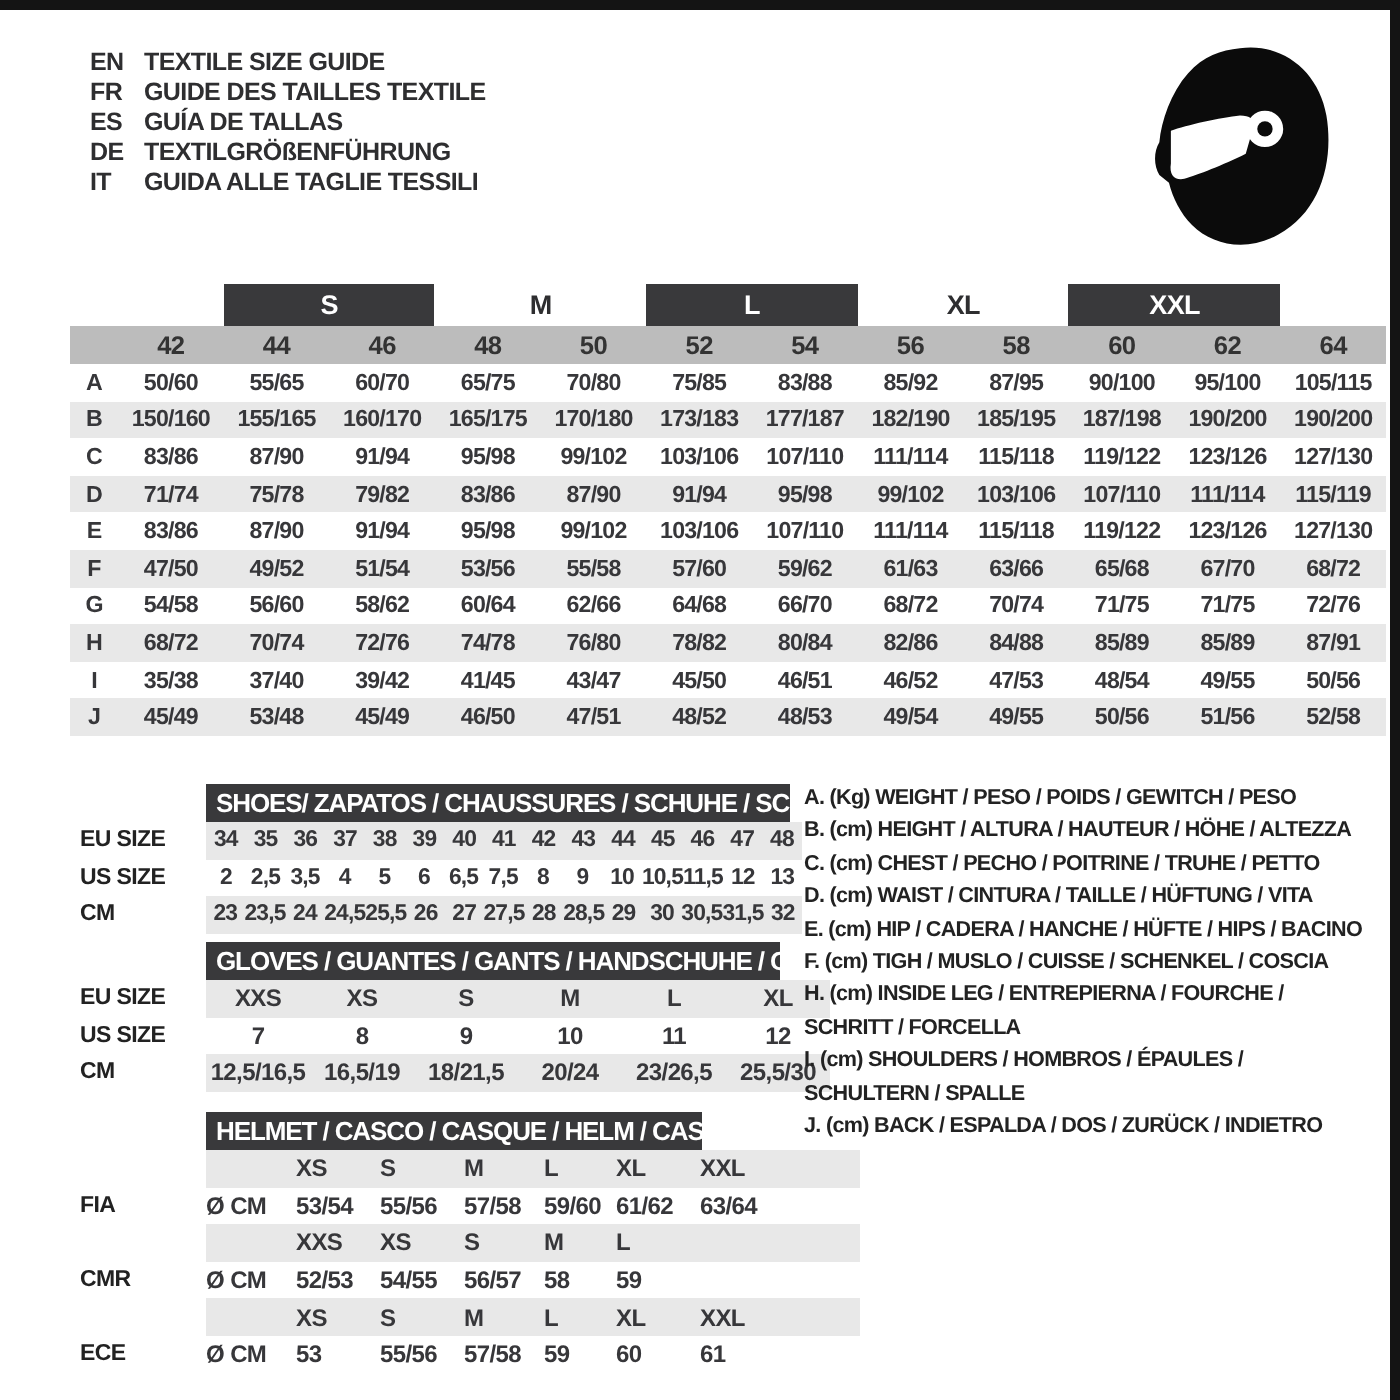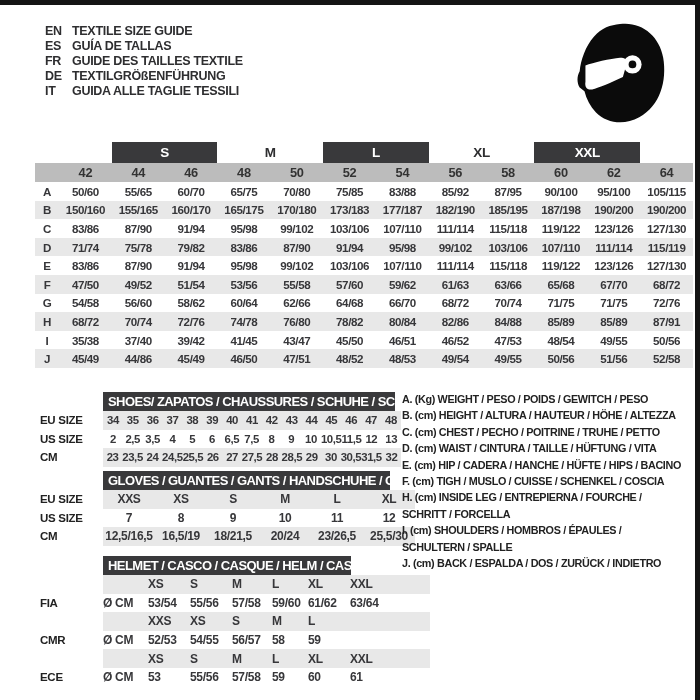--- a/index.html
+++ b/index.html
@@ -63,26 +63,26 @@
 
 <div class="frame-top"></div>
 <div class="frame-right"></div>
 
 <div class="lang-block" id="lang-list">
     <div class="lang-line">
       <div class="lang-code">EN</div>
       <div class="lang-title">TEXTILE SIZE GUIDE</div>
     </div>
     <div class="lang-line">
+      <div class="lang-code">FR</div>
+      <div class="lang-title">GUIDE DES TAILLES TEXTILE</div>
+    </div>
+    <div class="lang-line">
       <div class="lang-code">ES</div>
       <div class="lang-title">GUÍA DE TALLAS</div>
-    </div>
-    <div class="lang-line">
-      <div class="lang-code">FR</div>
-      <div class="lang-title">GUIDE DES TAILLES TEXTILE</div>
     </div>
     <div class="lang-line">
       <div class="lang-code">DE</div>
       <div class="lang-title">TEXTILGRÖßENFÜHRUNG</div>
     </div>
     <div class="lang-line">
       <div class="lang-code">IT</div>
       <div class="lang-title">GUIDA ALLE TAGLIE TESSILI</div>
     </div>
   </div>
@@ -227,21 +227,21 @@
     <div class="cell" style="grid-area: 11 / 6;">43/47</div>
     <div class="cell" style="grid-area: 11 / 7;">45/50</div>
     <div class="cell" style="grid-area: 11 / 8;">46/51</div>
     <div class="cell" style="grid-area: 11 / 9;">46/52</div>
     <div class="cell" style="grid-area: 11 / 10;">47/53</div>
     <div class="cell" style="grid-area: 11 / 11;">48/54</div>
     <div class="cell" style="grid-area: 11 / 12;">49/55</div>
     <div class="cell" style="grid-area: 11 / 13;">50/56</div>
     <div class="cell stripe-bg" style="grid-area: 12 / 1;">J</div>
     <div class="cell stripe-bg" style="grid-area: 12 / 2;">45/49</div>
-    <div class="cell stripe-bg" style="grid-area: 12 / 3;">44/86</div>
+    <div class="cell stripe-bg" style="grid-area: 12 / 3;">53/48</div>
     <div class="cell stripe-bg" style="grid-area: 12 / 4;">45/49</div>
     <div class="cell stripe-bg" style="grid-area: 12 / 5;">46/50</div>
     <div class="cell stripe-bg" style="grid-area: 12 / 6;">47/51</div>
     <div class="cell stripe-bg" style="grid-area: 12 / 7;">48/52</div>
     <div class="cell stripe-bg" style="grid-area: 12 / 8;">48/53</div>
     <div class="cell stripe-bg" style="grid-area: 12 / 9;">49/54</div>
     <div class="cell stripe-bg" style="grid-area: 12 / 10;">49/55</div>
     <div class="cell stripe-bg" style="grid-area: 12 / 11;">50/56</div>
     <div class="cell stripe-bg" style="grid-area: 12 / 12;">51/56</div>
     <div class="cell stripe-bg" style="grid-area: 12 / 13;">52/58</div>

